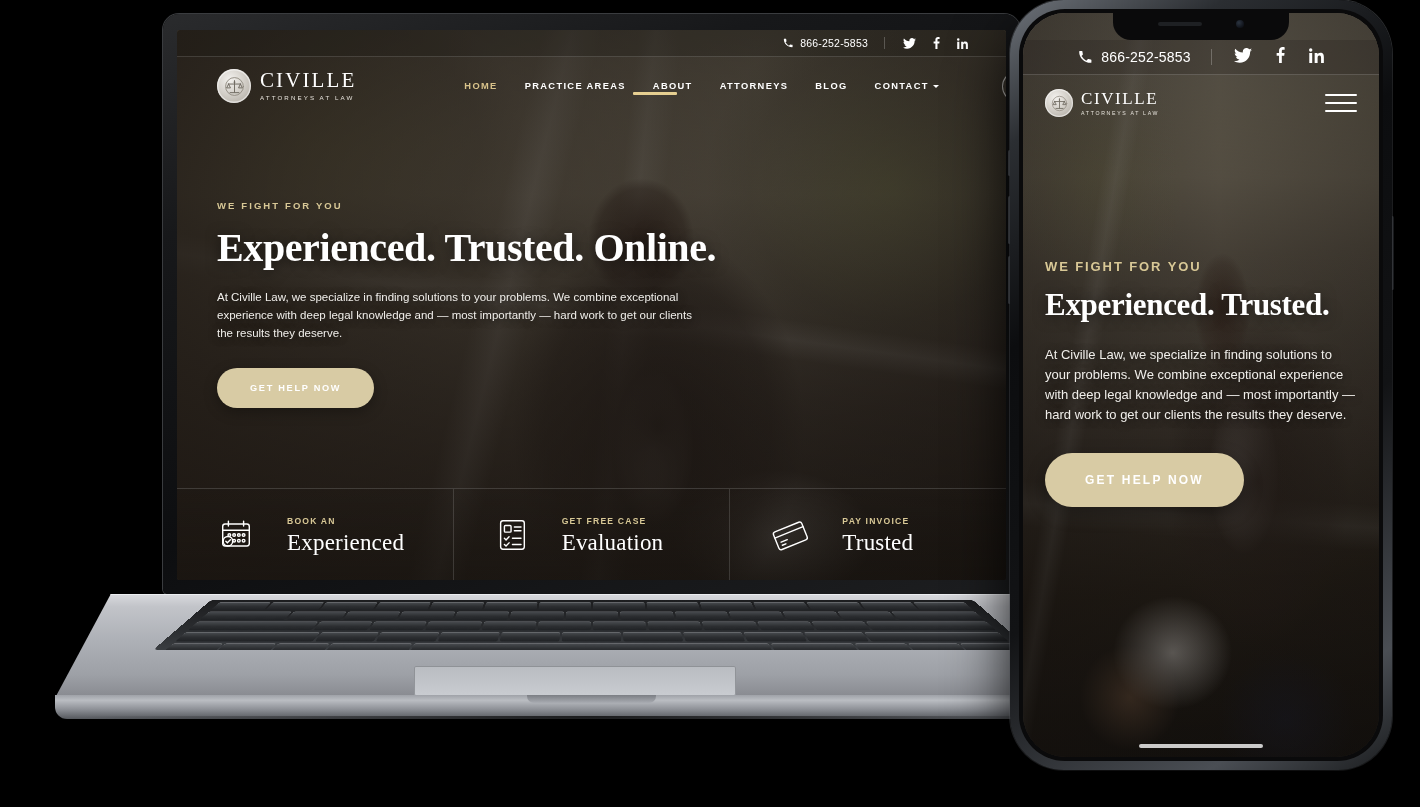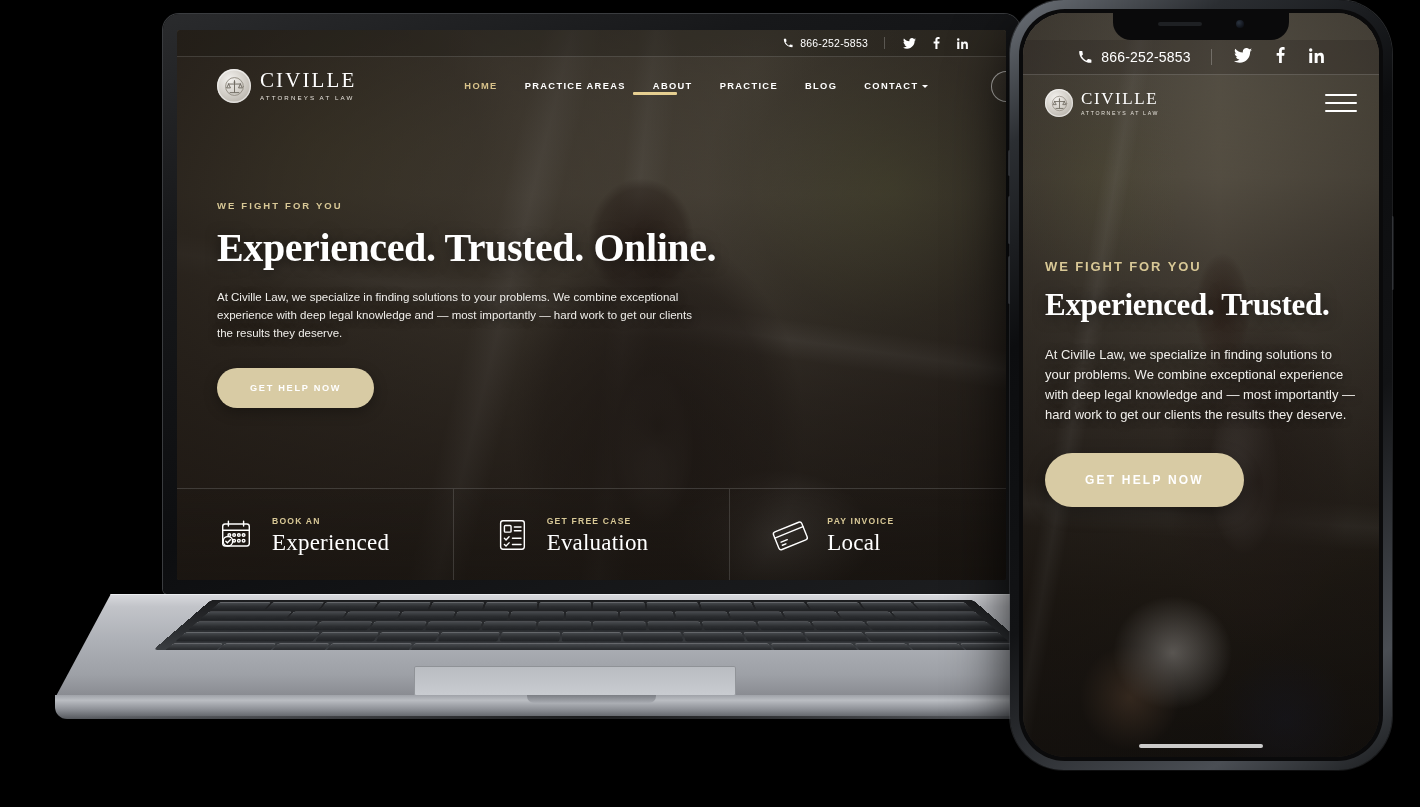--- a/index.html
+++ b/index.html
@@ -319,21 +319,21 @@
     height: 92px;
     display: flex;
     border-top: 1px solid rgba(255,255,255,.16);
     background: linear-gradient(180deg, rgba(26,21,17,.20), rgba(22,18,14,.44));
     z-index: 5;
   }
   .strip-cell {
     flex: 1;
     display: flex;
     align-items: center;
-    gap: 17px;
+    gap: 32px;
     padding-left: 40px;
     border-right: 1px solid rgba(255,255,255,.14);
   }
   .strip-cell:last-child { border-right: none; }
   .strip-icon { flex: 0 0 auto; display: flex; }
   .strip-kicker {
     color: #d8c896;
     font-size: 8.6px;
     font-weight: bold;
     letter-spacing: 1.2px;
@@ -576,21 +576,21 @@
               <a class="menu-item active">
                   <span>HOME</span>
                 </a>
               <a class="menu-item">
                   <span>PRACTICE AREAS</span>
                 </a>
               <a class="menu-item">
                   <span>ABOUT</span>
                 </a>
               <a class="menu-item">
-                  <span>PRACTICE</span>
+                  <span>ATTORNEYS</span>
                 </a>
               <a class="menu-item">
                   <span>BLOG</span>
                 </a>
               <a class="menu-item">
                 <span>CONTACT</span>
                 <i class="caret"></i>
               </a>
               <a class="nav-cta">FREE CONSULTATION</a>
             </div>
@@ -649,21 +649,21 @@
                 <svg width="40" height="38" viewBox="0 0 42 40" fill="none" stroke="#ffffff" stroke-width="1.5" stroke-linecap="round">
                   <g transform="rotate(-22 21 20)">
                     <rect x="5" y="11" width="32" height="20" rx="2.5"></rect>
                     <path d="M5 17h32"></path>
                     <path d="M9.5 23.5h7M9.5 27h4"></path>
                   </g>
                 </svg>
               </span>
               <span>
                 <span class="strip-kicker" style="display:block">PAY INVOICE</span>
-                <span class="strip-title" style="display:block">Local</span>
+                <span class="strip-title" style="display:block">Trusted</span>
               </span>
             </div>
 
           </div>
         </div>
 
       </div>
     </div>
 
     <div id="laptop-base">

